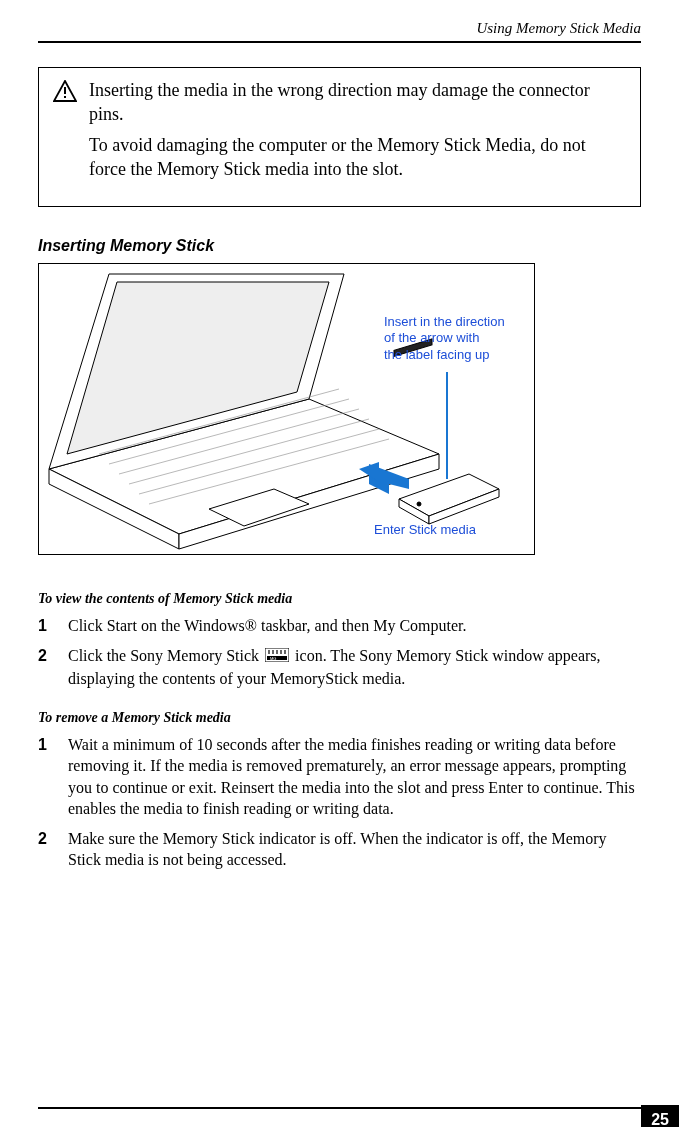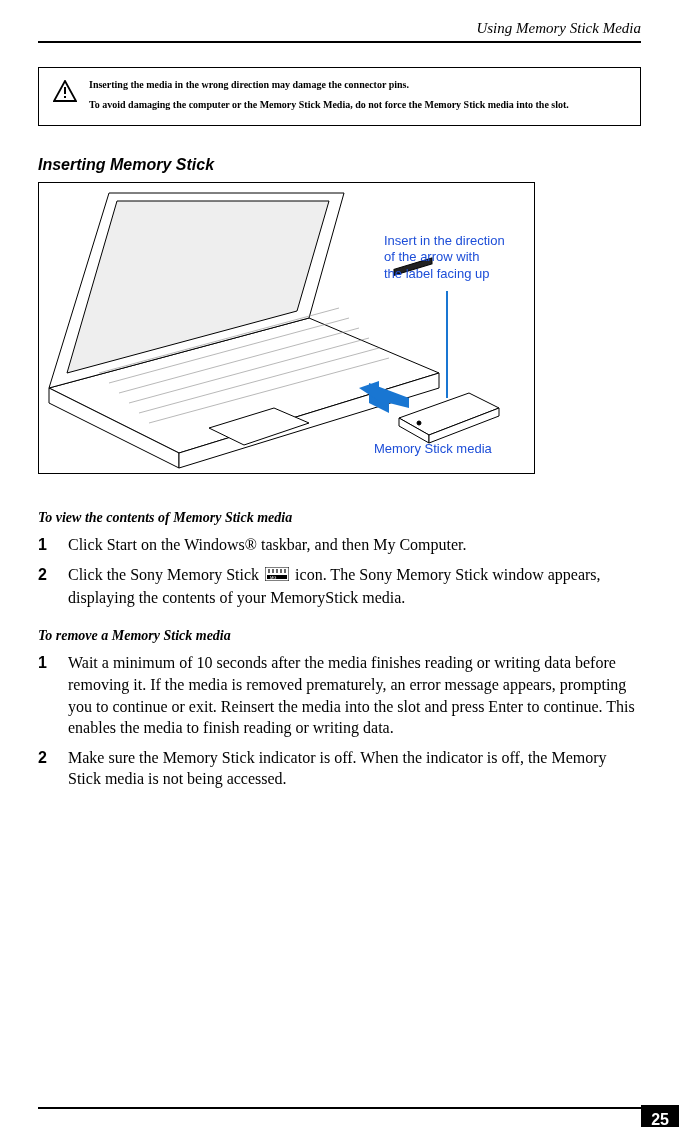--- a/index.html
+++ b/index.html
@@ -31,26 +31,26 @@
   }
   .caution-box {
     border: 1.5px solid #000;
     padding: 10px 14px 10px 14px;
     display: flex;
     align-items: flex-start;
     gap: 12px;
     margin-bottom: 30px;
   }
   .caution-text {
-    font-weight: bold;
-    font-size: 10px;
+    font-weight: normal;
+    font-size: 18px;
     line-height: 1.35;
   }
   .caution-text p { margin: 0 0 6px 0; }
-  .caution-text p:last-child { margin-bottom: 4px; text-align: right; }
+  .caution-text p:last-child { margin-bottom: 15px; }
   .warning-icon { flex: 0 0 auto; margin-top: 2px; }
   .section-title {
     font-family: Arial, Helvetica, sans-serif;
     font-weight: bold;
     font-style: italic;
     font-size: 16px;
     margin: 4px 0 8px 0;
   }
   .figure {
     border: 1px solid #000;
@@ -178,21 +178,21 @@
       <g fill="#1976d2">
         <polygon points="330,200 370,215 370,225 350,220 350,230 330,220"></polygon>
         <polygon points="320,205 340,198 340,218"></polygon>
       </g>
 
       <line x1="408" y1="108" x2="408" y2="215" stroke="#1976d2" stroke-width="2"></line>
     </svg>
     <div class="annot" style="left:345px; top:50px; white-space:pre;">Insert in the direction
 of the arrow with
 the label facing up</div>
-    <div class="annot" style="left:335px; top:258px;">Memory Stick media</div>
+    <div class="annot" style="left:335px; top:258px;">Enter Stick media</div>
   </div>
 
   <div class="subhead">To view the contents of Memory Stick media</div>
   <ol class="steps">
     <li>
       <span class="num">1</span>
       <span class="body">Click Start on the Windows® taskbar, and then My Computer.</span>
     </li>
     <li>
       <span class="num">2</span>

